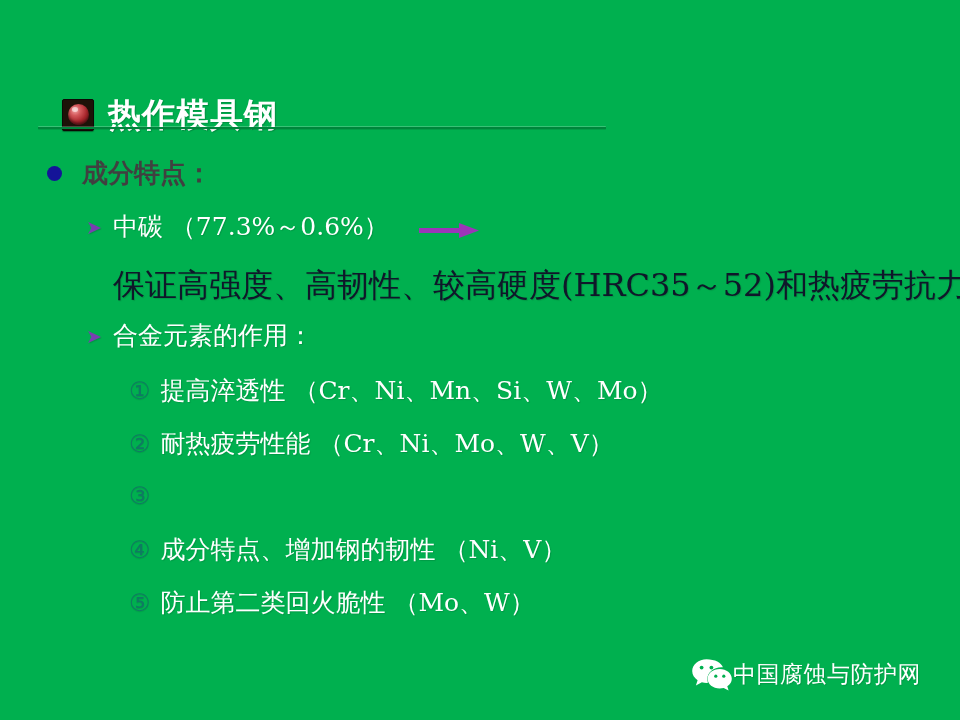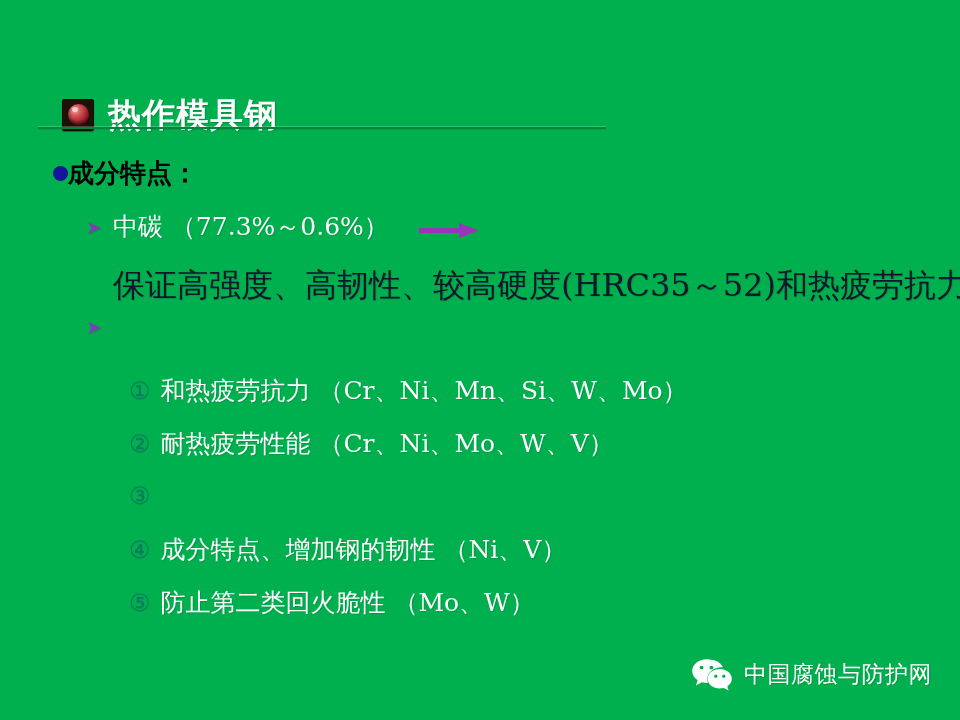--- a/index.html
+++ b/index.html
@@ -86,26 +86,26 @@
         rgba(255,255,255,.22) 1px,
         #00853c 1px,
         #00853c 3px,
         rgba(0,0,0,.10) 3px);
     border-radius: 1px;
   }
 
   
   .lvl1 {
     position: absolute;
-    left: 53px;
+    left: 47px;
     top: 156px;
     display: flex;
     align-items: center;
-    gap: 0;
-    color: #000000;
+    gap: 20px;
+    color: #404040;
     font-family: "DejaVu Sans", sans-serif;
     font-size: 26px;
     font-weight: bold;
     white-space: nowrap;
   }
   .lvl1 .dot {
     width: 15px;
     height: 15px;
     border-radius: 50%;
     background: #141498;
@@ -189,21 +189,20 @@
     text-shadow: 1px 1px 1px rgba(0,0,0,.13);
   }
 
   
   .footer {
     position: absolute;
     left: 691px;
     top: 657px;
     display: flex;
     align-items: center;
-    gap: 11px;
   }
   .wechat-icon { width: 42px; height: 34px; flex: none; }
   .footer-text {
     color: #ffffff;
     font-family: "DejaVu Sans", sans-serif;
     font-size: 23px;
     font-weight: normal;
     white-space: nowrap;
     letter-spacing: .5px;
     text-shadow: 1px 1px 1px rgba(0,0,0,.12);
@@ -234,26 +233,27 @@
 
   <svg class="purple-arrow" viewBox="0 0 60 18">
     <rect x="0" y="6" width="44" height="5" fill="#9b35b8"></rect>
     <polygon points="40,1 60,8.5 40,16" fill="#9b35b8"></polygon>
   </svg>
 
   <div class="cont">保证高强度、高韧性、较高硬度(HRC35～52)和热疲劳抗力</div>
 
   <div class="lvl2 lvl2-b">
     <span class="arrow-marker">➤</span>
+    <span>合金元素的作用：</span>
   </div>
 
   <ul class="numlist">
     <li>
       <span class="num">①</span>
-      <span class="txt">和热疲劳抗力 （Cr、Ni、Mn、Si、W、Mo）</span>
+      <span class="txt">提高淬透性 （Cr、Ni、Mn、Si、W、Mo）</span>
     </li>
     <li>
       <span class="num">②</span>
       <span class="txt">耐热疲劳性能 （Cr、Ni、Mo、W、V）</span>
     </li>
     <li>
       <span class="num">③</span>
     </li>
     <li>
       <span class="num">④</span>

